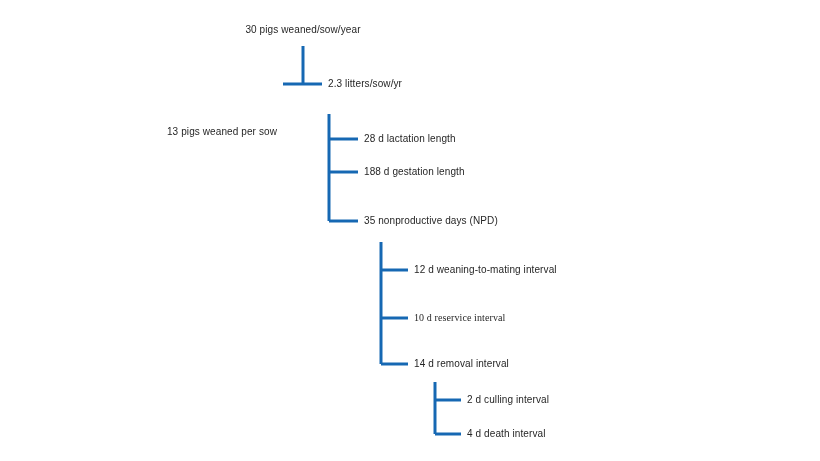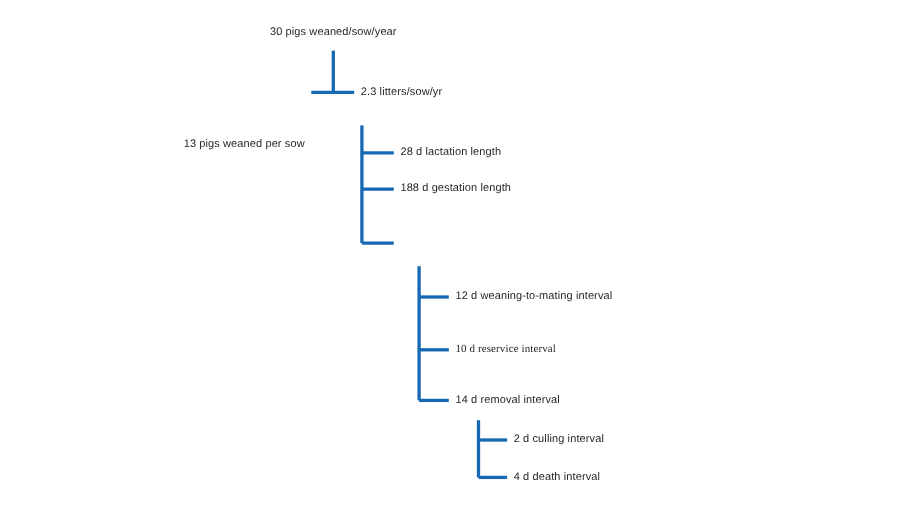--- a/index.html
+++ b/index.html
@@ -75,20 +75,21 @@
   <div class="node-label center" style="left:303px; top:30px;">30 pigs weaned/sow/year</div>
 
   <div class="node-label left-anchored" style="left:277px; top:84px;margin-top:48px;">13 pigs weaned per sow</div>
 
   <div class="node-label right" style="left:328px; top:84px;">2.3 litters/sow/yr</div>
 
   <div class="node-label right" style="left:364px; top:139px;">28 d lactation length</div>
 
   <div class="node-label right" style="left:364px; top:172px;">188 d gestation length</div>
 
+  <div class="node-label right" style="left:364px; top:221px;">35 nonproductive days (NPD)</div>
 
   <div class="node-label right" style="left:414px; top:270px;">12 d weaning-to-mating interval</div>
 
   <div class="node-label right" style="left:414px; top:318px;font-family:Liberation Serif, serif;">10 d reservice interval</div>
 
   <div class="node-label right" style="left:414px; top:364px;">14 d removal interval</div>
 
   <div class="node-label right" style="left:467px; top:400px;">2 d culling interval</div>
 
   <div class="node-label right" style="left:467px; top:434px;">4 d death interval</div>

